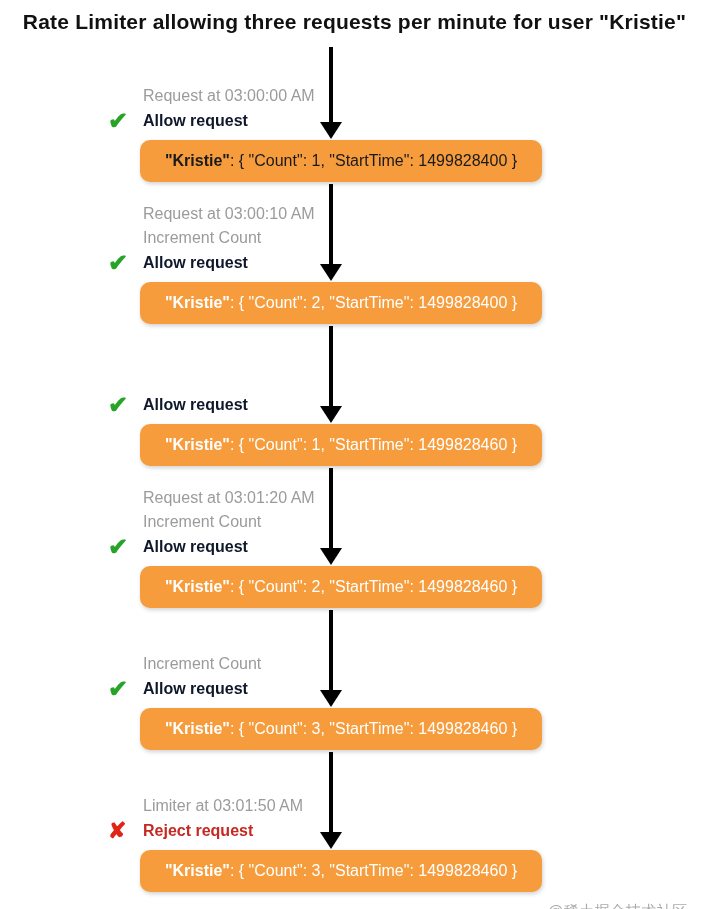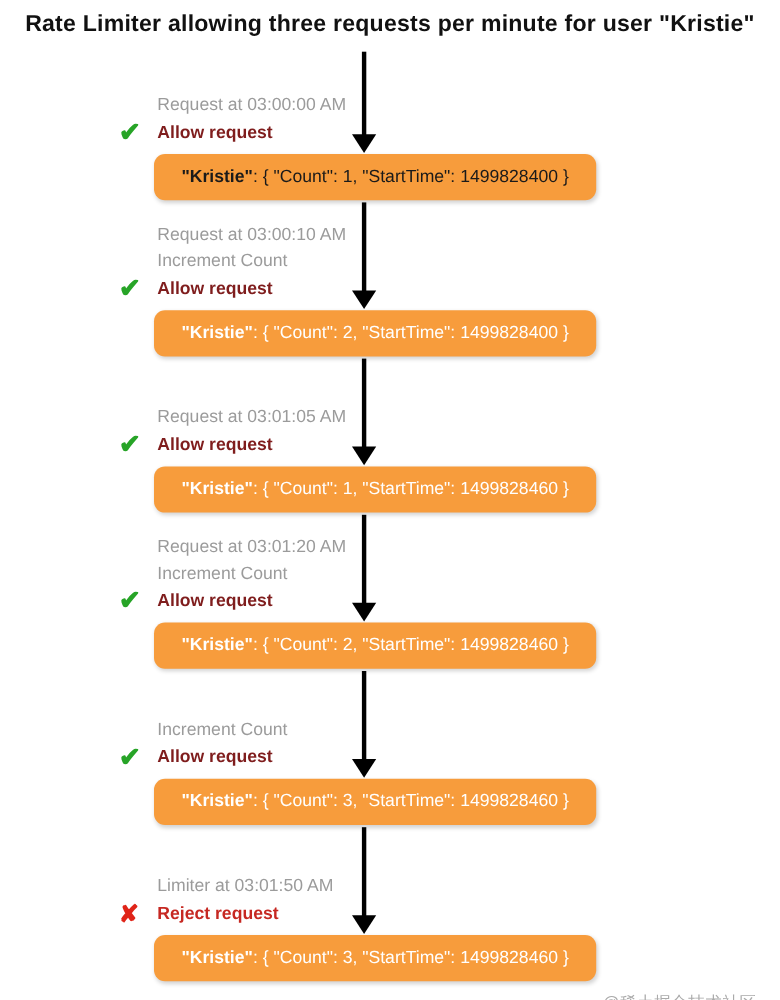--- a/index.html
+++ b/index.html
@@ -47,21 +47,21 @@
     font-weight:bold;
   }
   .decision-icon{
     width:35px;
     font-size:24px;
     line-height:24px;
     font-weight:bold;
     text-align:left;
   }
   .decision-line.allow .decision-icon{color:#27a427;}
-  .decision-line.allow .decision-text{color:#7f1d1d;}
+  .decision-line.allow .decision-text{color:#0f172a;}
   .decision-line.reject .decision-icon{color:#e02418;font-size:22px;}
   .decision-line.reject .decision-text{color:#c62822;}
   .arrow{
     position:absolute;
     left:319px;
     top:2px;
     bottom:1px;
     width:24px;
   }
   .arrow-line{
@@ -151,21 +151,20 @@
     </div>
     <div class="state-box light">
       <span class="state-name">"Kristie"</span>
           <span class="state-rest"> : { "Count": 2, "StartTime": 1499828400 }</span>
     </div>
   </div>
 
   <div class="step">
     <div class="gap normal">
       <div class="labels">
-        <div class="muted-line">Request at 03:01:05 AM</div>
         <div class="decision-line allow">
           <span class="decision-icon">✔</span>
           <span class="decision-text">Allow request</span>
         </div>
       </div>
       <div class="arrow">
         <div class="arrow-line"></div>
         <div class="arrow-head"></div>
       </div>
     </div>

